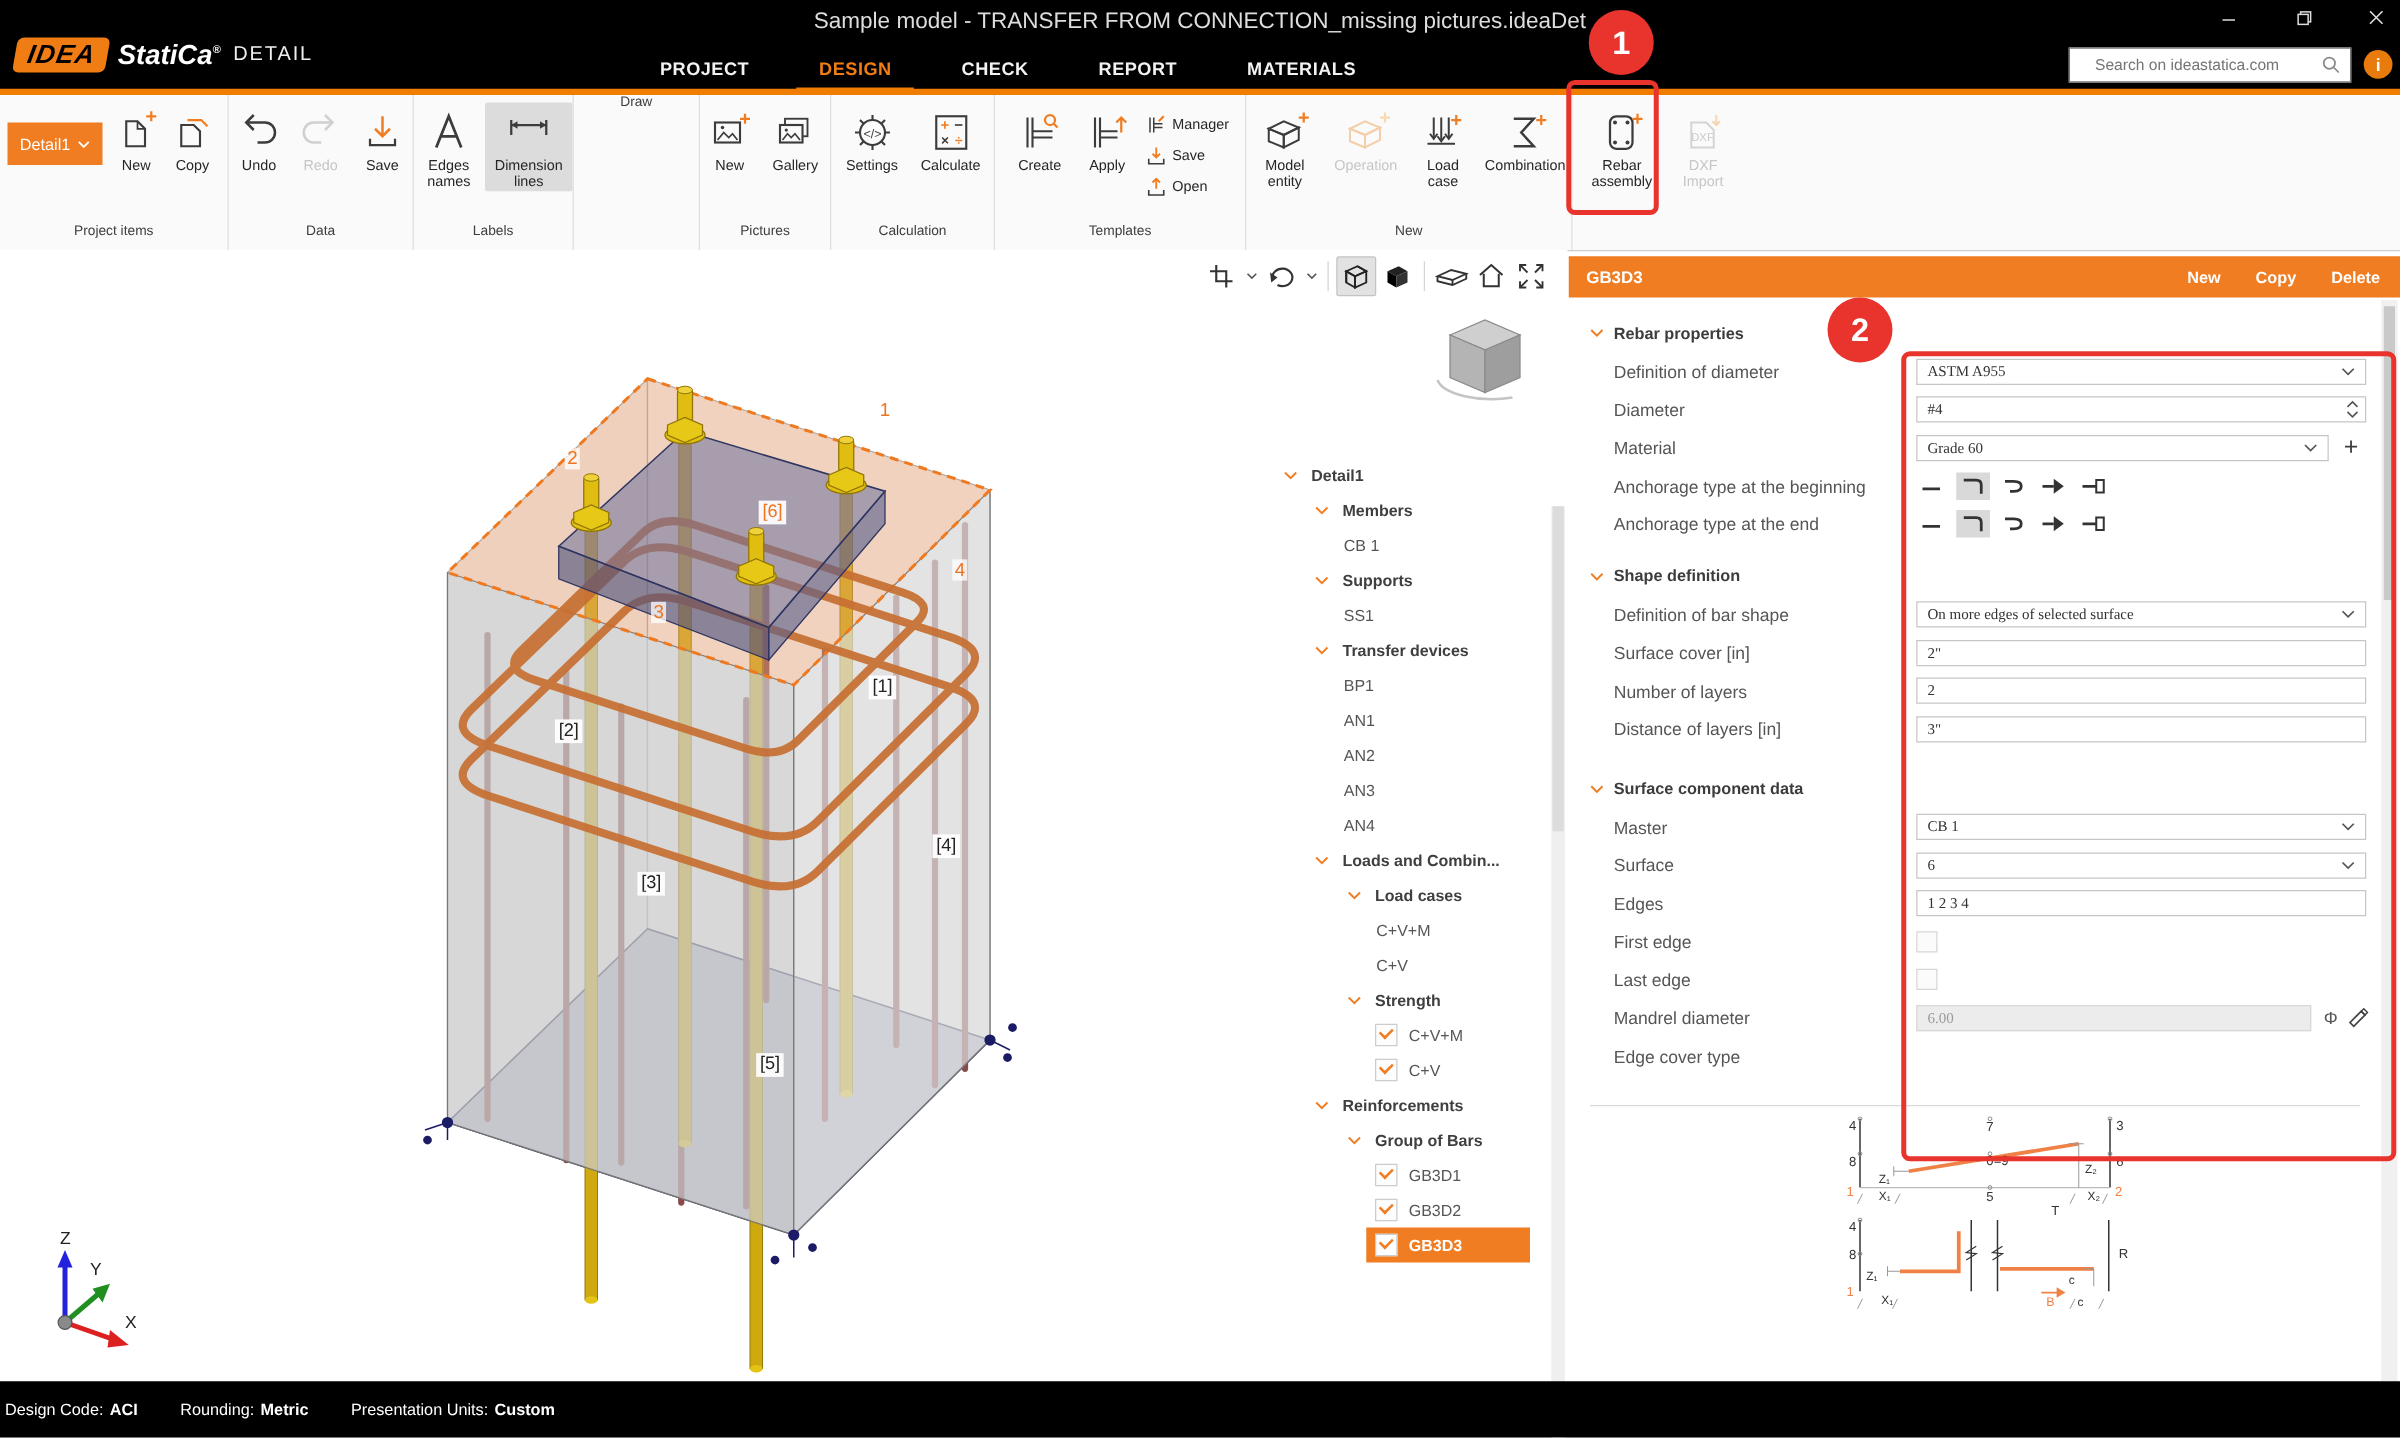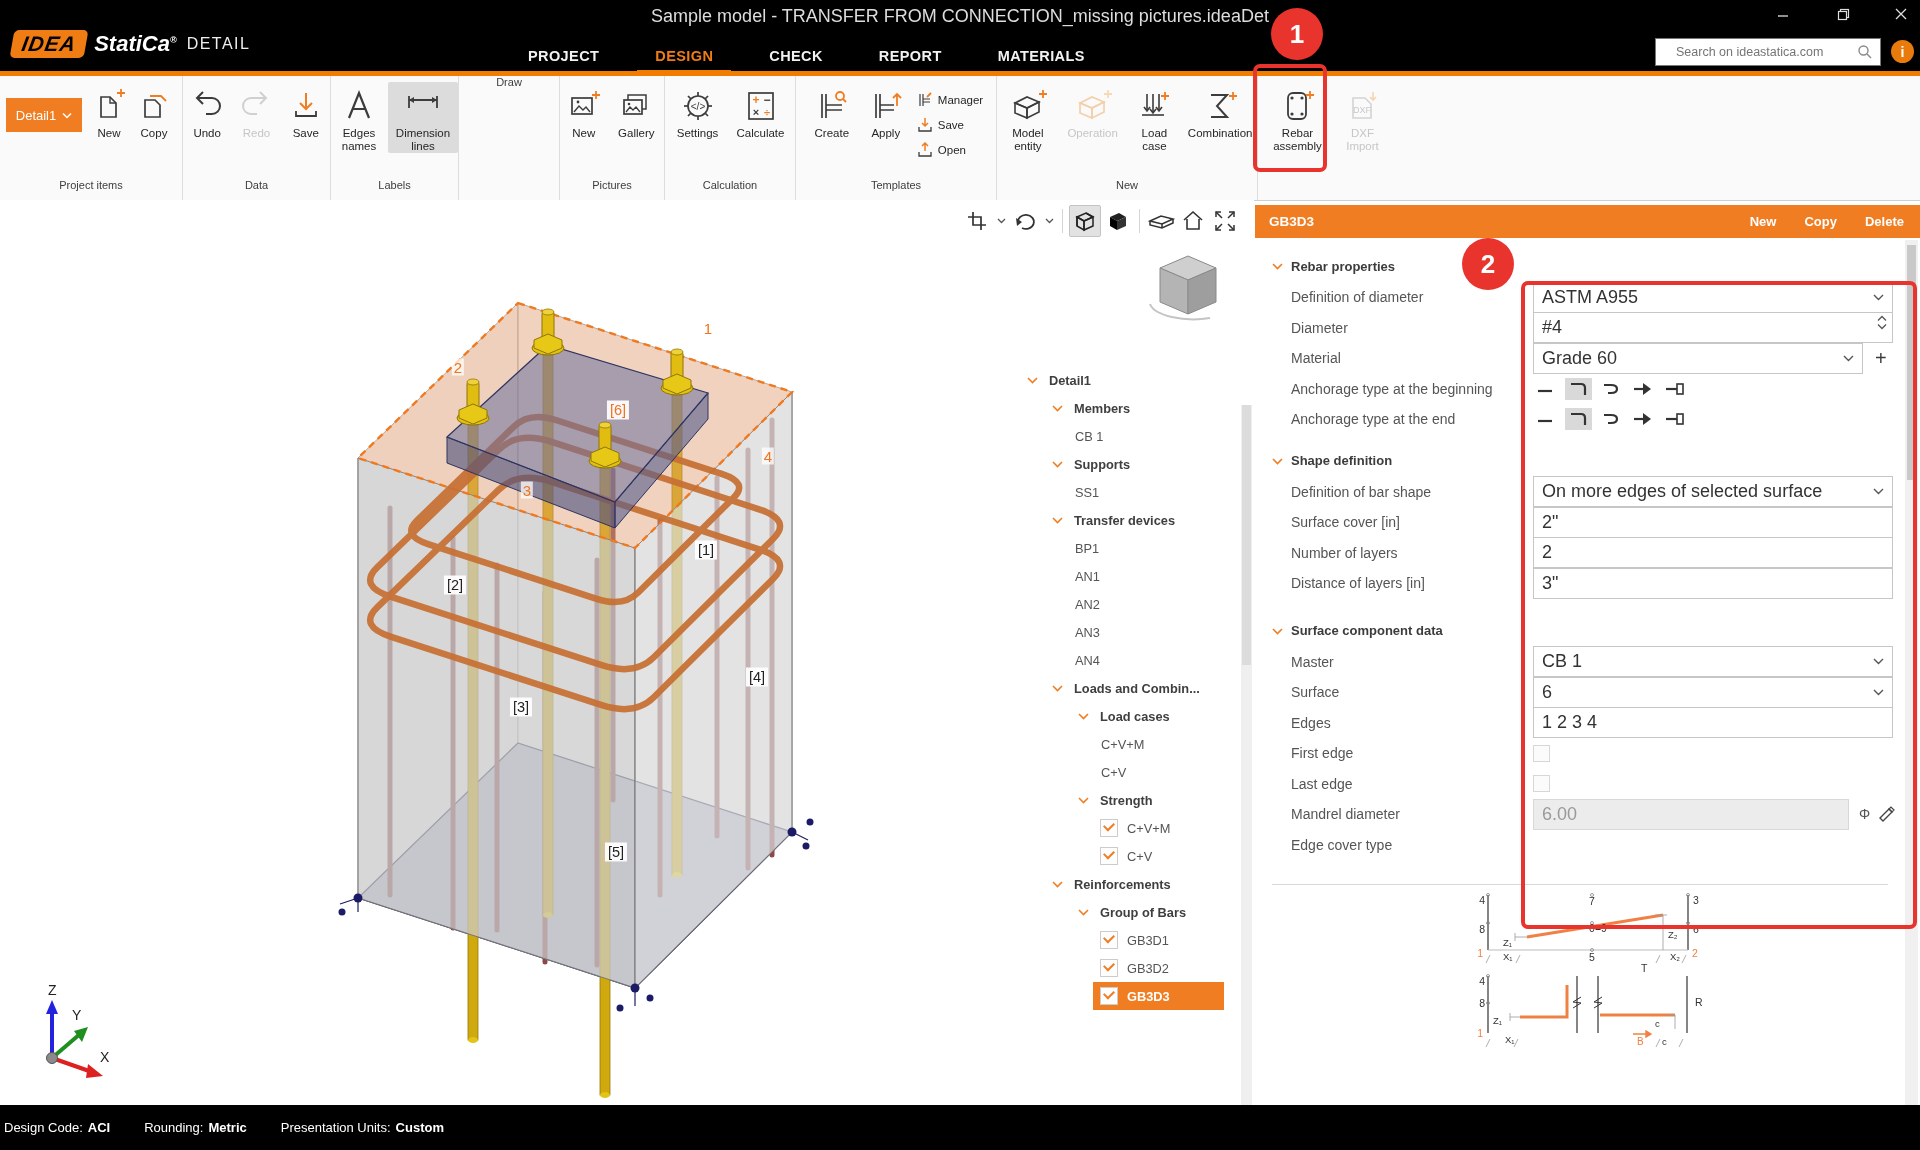--- a/index.html
+++ b/index.html
@@ -66,22 +66,22 @@
   .rp-head{position:absolute;left:0;top:0;width:665px;height:33px;background:#f07d22;color:#fff;display:flex;align-items:center;}
   .rp-title{font-size:13.5px;font-weight:bold;margin-left:14px;}
   .rp-actions{position:absolute;right:16px;display:flex;gap:28px;}
   .rp-actions div{font-size:13px;font-weight:bold;color:#fff;}
   .rp-content{position:absolute;left:0;top:33px;width:650px;padding-top:12px;}
   .sechead{height:32px;display:flex;align-items:center;padding-left:17px;gap:8px;}
   .sechead span{font-size:13px;font-weight:bold;color:#3c3c3c;}
   .prow{height:30.5px;display:flex;align-items:center;padding-left:36px;}
   .plabel{flex:0 0 242px;font-size:14px;color:#555;}
   .pctrl{flex:0 0 360px;display:flex;align-items:center;position:relative;}
-  .sel,.inp{height:31px;border:1px solid #c6c6c6;background:#fff;display:flex;align-items:center;
-     font-size:18px;color:#333;padding:0 8px;box-sizing:border-box;}
+  .sel,.inp{height:21px;border:1px solid #c6c6c6;background:#fff;display:flex;align-items:center;
+     font-size:12px;color:#333;padding:0 8px;box-sizing:border-box;font-family:Liberation Serif, serif;}
   .sel{width:360px;justify-content:space-between;}
   .inp{width:360px;}
   .inp.dis{background:#ececec;color:#9a9a9a;border-color:#d8d8d8;width:316px;}
   .spin{width:360px;position:relative;}
   .spin .arrows{position:absolute;right:5px;top:2px;display:flex;flex-direction:column;gap:1px;}
   .ancrow{display:flex;gap:5px;align-items:center;}
   .anc{width:27px;height:22px;display:flex;align-items:center;justify-content:center;}
   .anc.selected{background:#d9d9d9;}
   .pcheck{width:15px;height:15px;border:1px solid #d7d7d7;background:#fbfbfb;}
   .phi{font-size:14px;color:#555;margin:0 7px 0 10px;}

